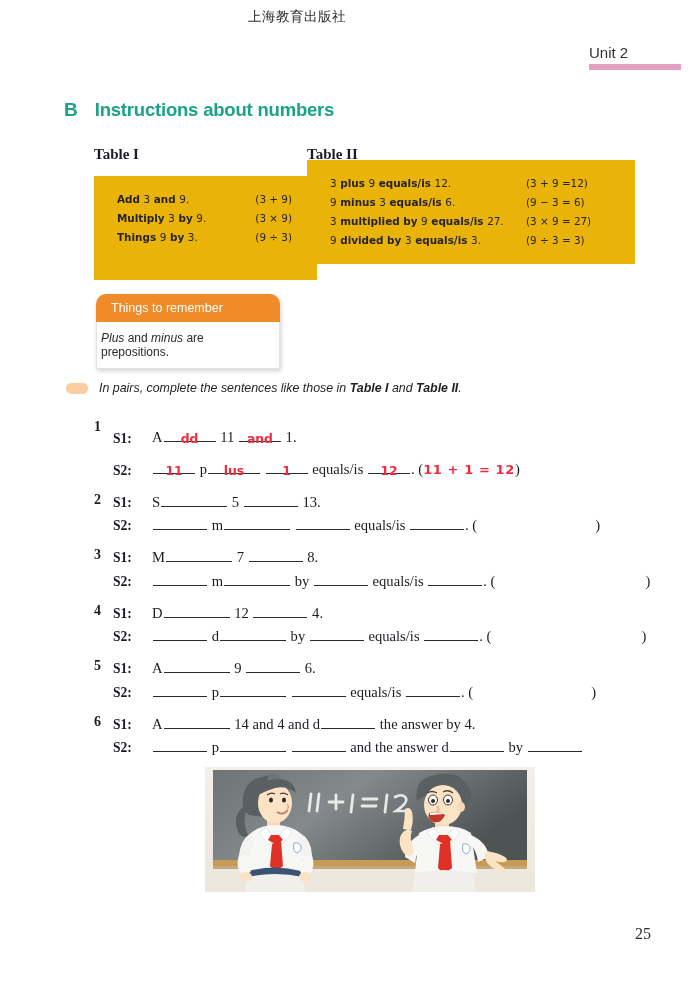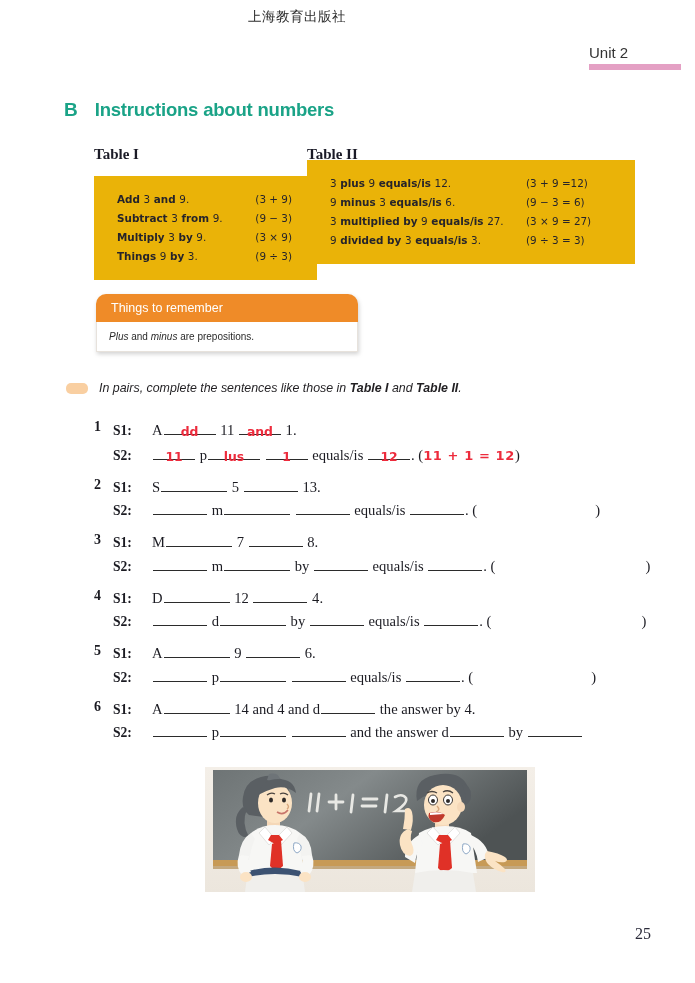--- a/index.html
+++ b/index.html
@@ -117,39 +117,39 @@
   .tbl-row .lhs .num { font-weight: normal; }
   #tbl1 .tbl-row .rhs { margin-left: auto; padding-right: 4px; font-weight: normal; }
   #tbl2 .tbl-row .lhs { width: 196px; }
   #tbl2 .tbl-row .rhs { font-weight: normal; }
 
   
   .remember {
     position: absolute;
     top: 294px;
     left: 96px;
-    width: 262px;
+    width: 184px;
     filter: drop-shadow(1px 2px 2px rgba(0,0,0,0.18));
   }
   .remember-head {
     background: #ef8b28;
     color: #ffffff;
     font-family: "Liberation Sans", sans-serif;
     font-size: 12.5px;
     padding: 7px 0 7px 15px;
     border-radius: 10px 10px 0 0;
   }
   .remember-body {
     background: #ffffff;
     border: 1px solid #e7e2dc;
     border-top: none;
     font-family: "Liberation Sans", sans-serif;
-    font-size: 10px;
+    font-size: 12px;
     color: #2b2b2b;
-    padding: 9px 10px 9px 12px;
+    padding: 9px 10px 9px 4px;
   }
   .remember-body i { font-style: italic; }
 
   
   .instruction {
     position: absolute;
     top: 381px;
     left: 66px;
     display: flex;
     align-items: center;
@@ -225,21 +225,21 @@
     font-family: "DejaVu Sans", sans-serif;
     font-weight: bold;
     font-size: 12.4px;
   }
   .fill {
     display: inline-block;
     border-bottom: 1px solid #2b2b2b;
     text-align: center;
     vertical-align: baseline;
     height: 15px;
-    margin: 1px 1px;
+    margin: 8px 1px;
   }
   .fill.w-sm { width: 42px; }
   .fill.w-md { width: 52px; }
   .fill .ans { position: relative; top: 1px; }
   .eqn {
     color: #ed2b3c;
     font-family: "DejaVu Sans", sans-serif;
     font-weight: bold;
     font-size: 13px;
     letter-spacing: 0.6px;
@@ -286,24 +286,20 @@
 
 <div class="tbl-cap" id="cap1">Table I</div>
 <div class="tbl-cap" id="cap2">Table II</div>
 
 <div class="tbl-box" id="tbl1">
   <div class="tbl-bar"></div>
   <div class="tbl-body">
     <div class="tbl-row">
       <span class="lhs"><span>Add</span> <span class="num">3</span> <span>and</span> <span class="num">9.</span></span>
       <span class="rhs">(3 + 9)</span>
-    </div>
-    <div class="tbl-row">
-      <span class="lhs"><span>Subtract</span> <span class="num">3</span> <span>from</span> <span class="num">9.</span></span>
-      <span class="rhs">(9 − 3)</span>
     </div>
     <div class="tbl-row">
       <span class="lhs"><span>Multiply</span> <span class="num">3</span> <span>by</span> <span class="num">9.</span></span>
       <span class="rhs">(3 × 9)</span>
     </div>
     <div class="tbl-row">
       <span class="lhs"><span>Things</span> <span class="num">9</span> <span>by</span> <span class="num">3.</span></span>
       <span class="rhs">(9 ÷ 3)</span>
     </div>
   </div>

